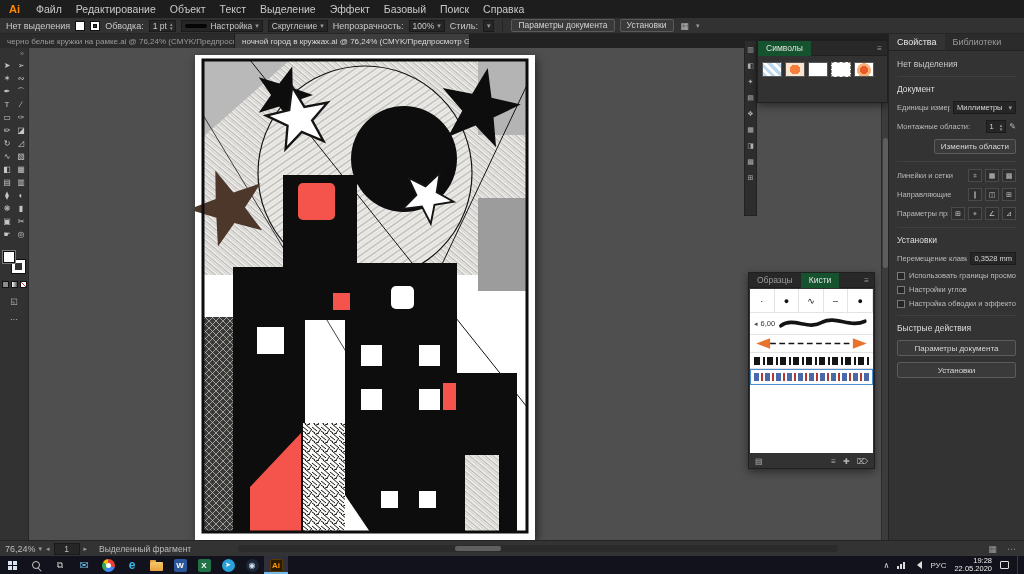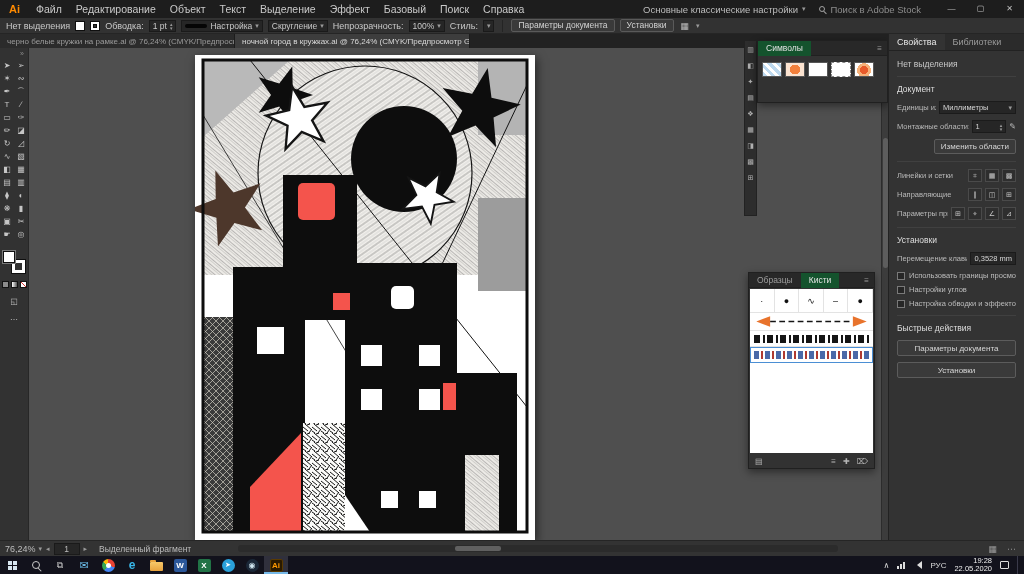--- a/index.html
+++ b/index.html
@@ -99,21 +99,21 @@
 .props{position:absolute;left:888px;top:34px;width:136px;height:506px;background:#333;border-left:1px solid #222;z-index:15;font-size:8.5px}
 .props-tabs{height:17px;display:flex;background:#2b2b2b;border-bottom:1px solid #222}
 .ptab{padding:0 8px;line-height:17px;font-size:9px;color:#9a9a9a}
 .ptab.active{color:#e8e8e8;background:#333}
 .props-body{padding:7px 8px}
 .p-note{color:#c9c9c9;margin:1px 0 7px}
 .p-hr{border:none;border-top:1px solid #404040;margin:7px 0}
 .p-sec{color:#dedede;margin:2px 0 7px}
 .p-row{display:flex;align-items:center;gap:3px;margin-bottom:6px}
 .p-label{flex:1;font-size:7.5px;color:#b9b9b9;white-space:nowrap;overflow:hidden}
-.p-select,.p-field{display:flex;align-items:center;gap:20px;background:#262626;border:1px solid #1b1b1b;height:13px;padding:0 3px;font-size:7.5px;color:#d6d6d6;white-space:nowrap}
+.p-select,.p-field{display:flex;align-items:center;gap:6px;background:#262626;border:1px solid #1b1b1b;height:13px;padding:0 3px;font-size:7.5px;color:#d6d6d6;white-space:nowrap}
 .p-iconbtn{width:14px;height:13px;border:1px solid #4a4a4a;background:#2e2e2e;color:#c6c6c6;font-size:7px;text-align:center;line-height:11px;flex:none}
 .p-icon{color:#b5b5b5;font-size:8px}
 .p-btn{background:#3a3a3a;border:1px solid #5c5c5c;color:#d6d6d6;font-size:8px;height:15px;border-radius:2px;font-family:inherit;padding:0 6px;white-space:nowrap}
 .p-btn.full{width:100%;margin-bottom:6px;height:16px}
 .p-row.right{justify-content:flex-end}
 .p-check{display:flex;align-items:center;gap:4px;margin-bottom:5px;font-size:7.5px;color:#bdbdbd;white-space:nowrap;overflow:hidden}
 .cb{width:8px;height:8px;border:1px solid #7a7a7a;background:#262626;flex:none}
 
 
 .statusbar{position:absolute;left:0;right:0;top:540px;height:16px;background:#333;border-top:1px solid #252525;display:flex;align-items:center;gap:4px;padding:0 5px;font-size:9px;color:#bdbdbd;z-index:25}
@@ -167,33 +167,20 @@
       <span class="mi">Файл</span>
       <span class="mi">Редактирование</span>
       <span class="mi">Объект</span>
       <span class="mi">Текст</span>
       <span class="mi">Выделение</span>
       <span class="mi">Эффект</span>
       <span class="mi">Базовый</span>
       <span class="mi">Поиск</span>
       <span class="mi">Справка</span>
     </nav>
-    <div class="mb-right">
-      <span class="workspace">
-        <span>Основные классические настройки</span>
-        <span class="chev">▾</span>
-      </span>
-      <span class="stock-search">
-        <i class="mag"></i>
-        <span>Поиск в Adobe Stock</span>
-      </span>
-      <span class="winbtn">—</span>
-      <span class="winbtn">▢</span>
-      <span class="winbtn">✕</span>
-    </div>
   </header>
 
   <div class="optionsbar">
     <span>Нет выделения</span>
     <span class="swatch fill"></span>
     <span class="swatch stroke"></span>
     <span>Обводка:</span>
     <span class="ob-field">
       <span>1 pt</span>
       <span class="stepcol">
@@ -383,20 +370,27 @@
       <span class="panel-menu">≡</span>
     </div>
     <div class="brush-list">
       <div class="brow r1">
         <span class="bcell">·</span>
         <span class="bcell">●</span>
         <span class="bcell">∿</span>
         <span class="bcell">–</span>
         <span class="bcell">●</span>
       </div>
+      <div class="brow r3">
+        <span class="cal-icon">◂</span>
+        <span class="blabel">6,00</span>
+        <svg class="bsvg" viewBox="0 0 100 18" preserveAspectRatio="none">
+          <path d="M6 11 C 20 3 35 15 50 8 C 65 2 80 13 96 7" fill="none" stroke="#141414" stroke-width="3.2" stroke-linecap="round"></path>
+        </svg>
+      </div>
       <div class="brow r4">
         <svg class="bsvg" viewBox="0 0 100 16" preserveAspectRatio="none">
           <line x1="14" y1="8" x2="86" y2="8" stroke="#141414" stroke-width="1.6" stroke-dasharray="5 3"></line>
           <polygon points="2,8 14,3 14,13" fill="#e8732c"></polygon>
           <polygon points="98,8 86,3 86,13" fill="#e8732c"></polygon>
         </svg>
       </div>
       <div class="brow r5">
         <i class="strip bw"></i>
       </div>

